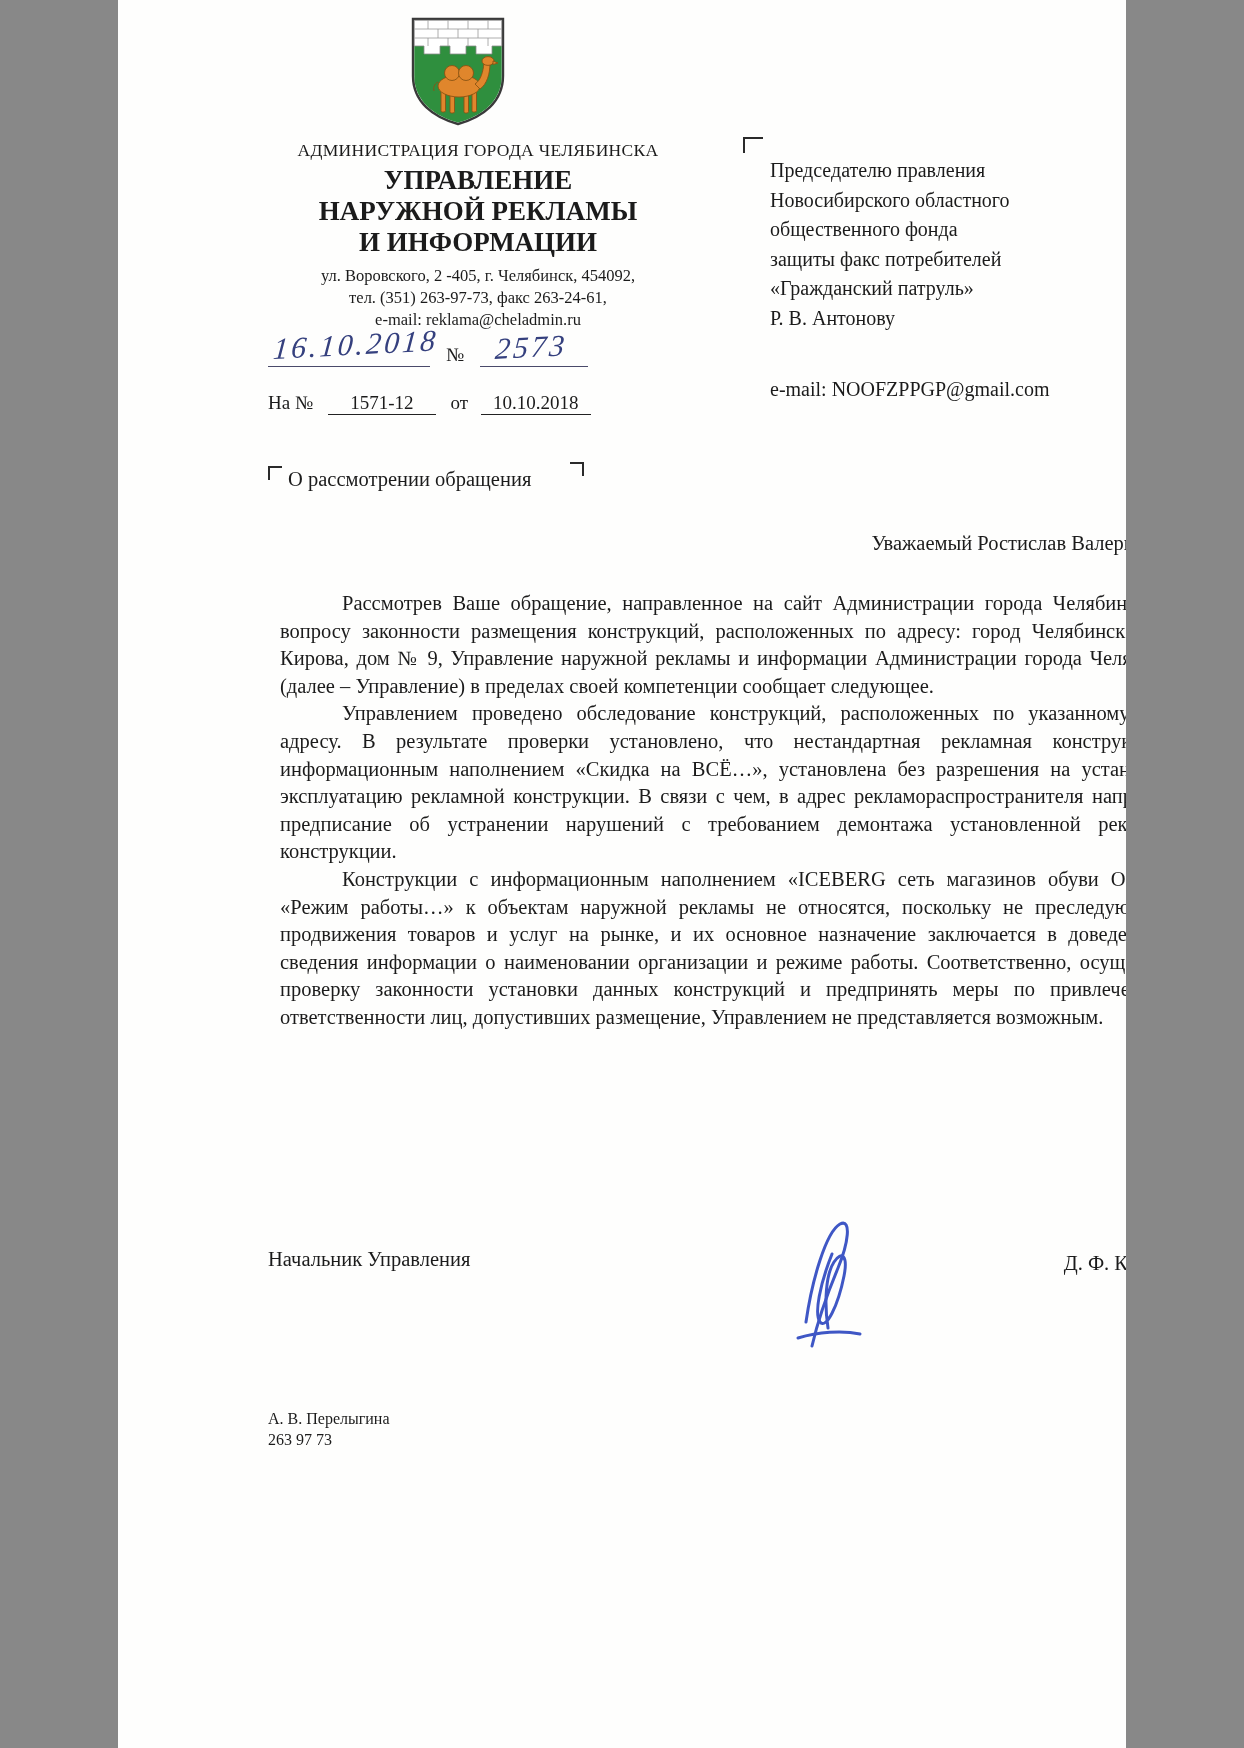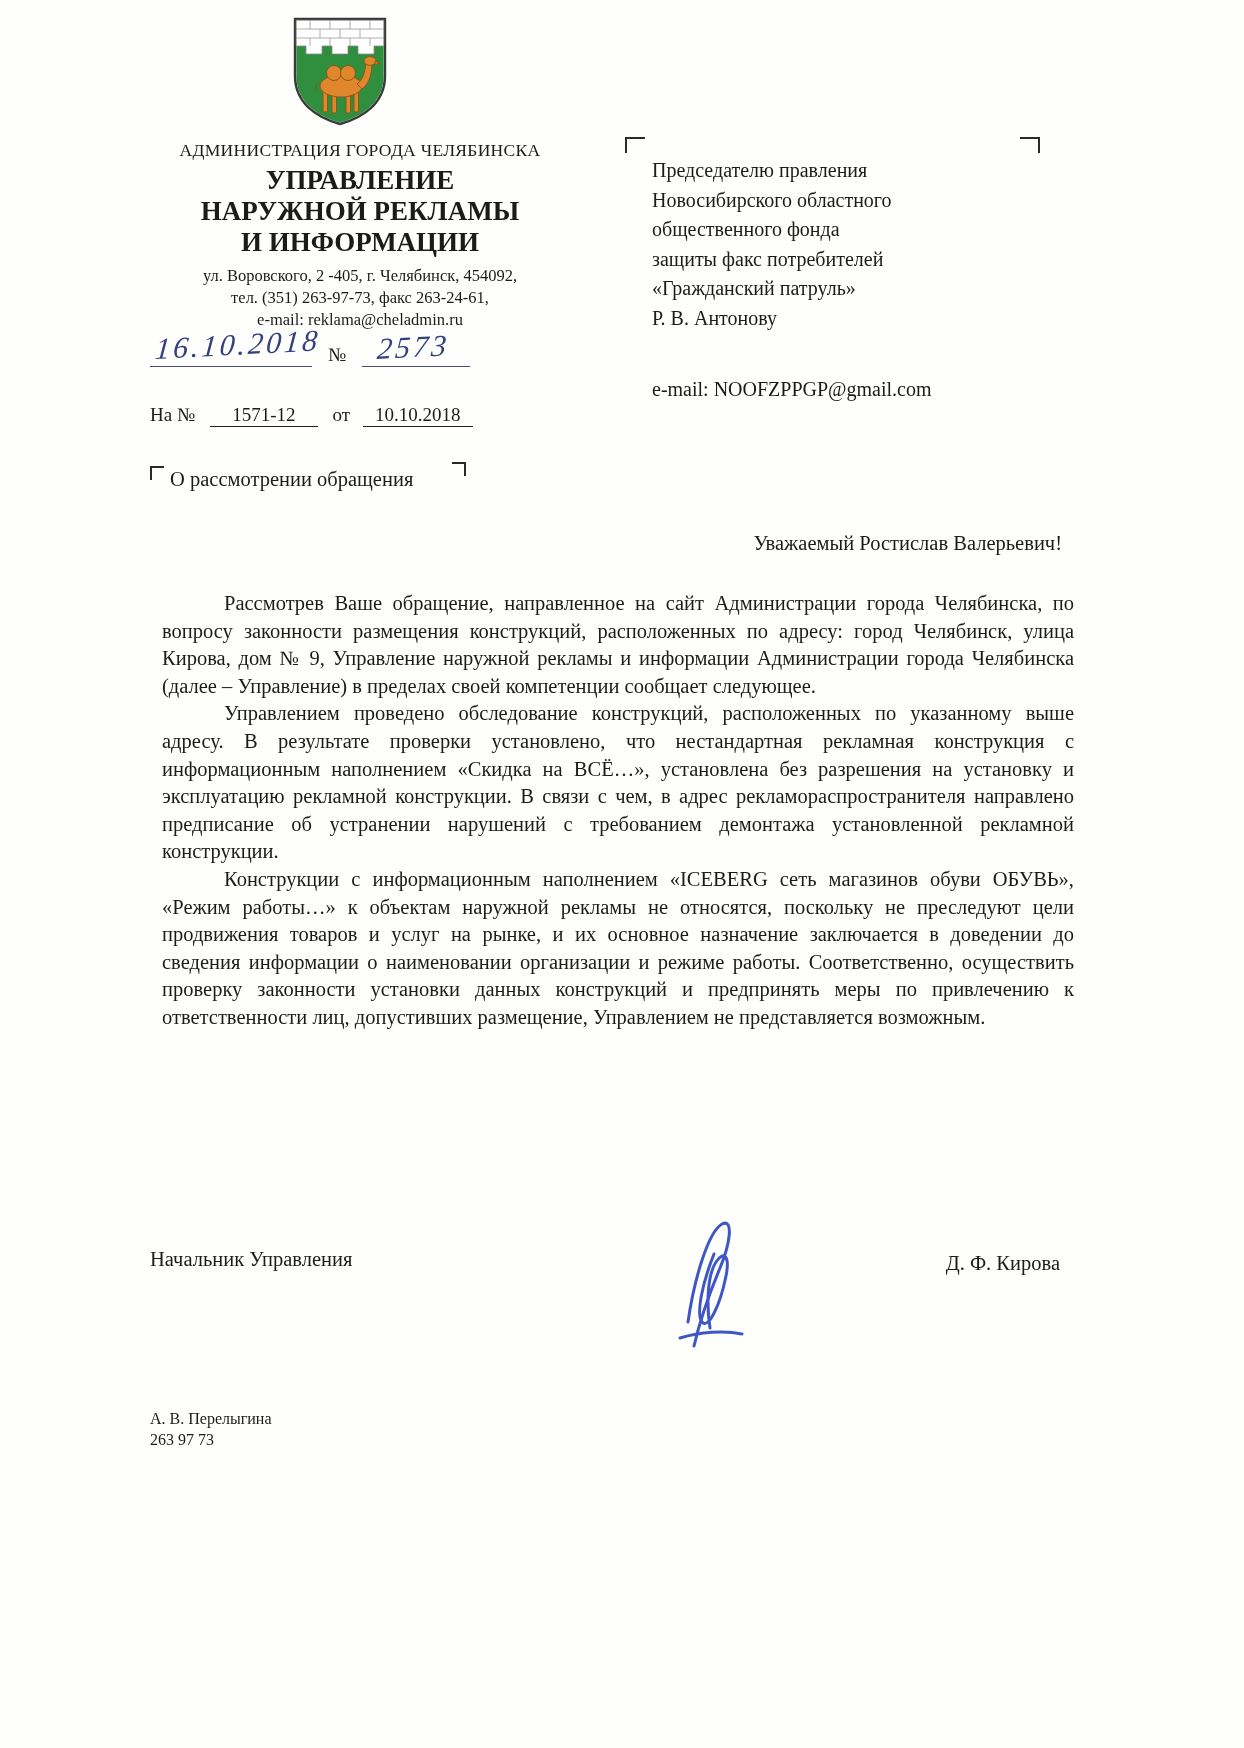--- a/index.html
+++ b/index.html
@@ -1,18 +1,18 @@
 <!DOCTYPE html>
 <html lang="ru"><head>
 <meta charset="utf-8">
 <style>
   html,body{margin:0;padding:0;background:#888;}
   .page{
     position:relative;
-    width:1244px;height:1748px;
+    width:1008px;height:1748px;
     margin:0 auto;
     background:#fefefd;
     font-family:"Liberation Serif","DejaVu Serif",serif;
     color:#1b1b1b;
     overflow:hidden;
   }
   .abs{position:absolute;}
   
   .lh-center{left:110px;width:500px;text-align:center;}
   .org-top{top:140px;font-size:17.5px;letter-spacing:.3px;}
@@ -95,21 +95,21 @@
   <div class="abs hand-line" style="left:150px;top:338px;width:162px;height:28px;">
     <span class="handwriting abs" style="left:4px;top:-6px;">16.10.2018</span>
   </div>
   <div class="abs printed-small" style="left:328px;top:344px;">№</div>
   <div class="abs hand-line" style="left:362px;top:338px;width:108px;height:28px;">
     <span class="handwriting abs" style="left:14px;top:-6px;">2573</span>
   </div>
 
   <div class="abs printed-small" style="left:150px;top:388px;">
     <span>На №</span>
-    <span class="u" style="min-width:108px;margin:16px 10px;">1571-12</span>
+    <span class="u" style="min-width:108px;margin:4px 10px;">1571-12</span>
     <span>от</span>
     <span class="u" style="min-width:110px;margin-left:8px;">10.10.2018</span>
   </div>
 
   <div class="abs corner tl" style="left:625px;top:137px;"></div>
   <div class="abs corner tr" style="left:1020px;top:137px;"></div>
 
   <div class="abs addressee">
     <div>Председателю правления</div>
     <div>Новосибирского областного</div>

